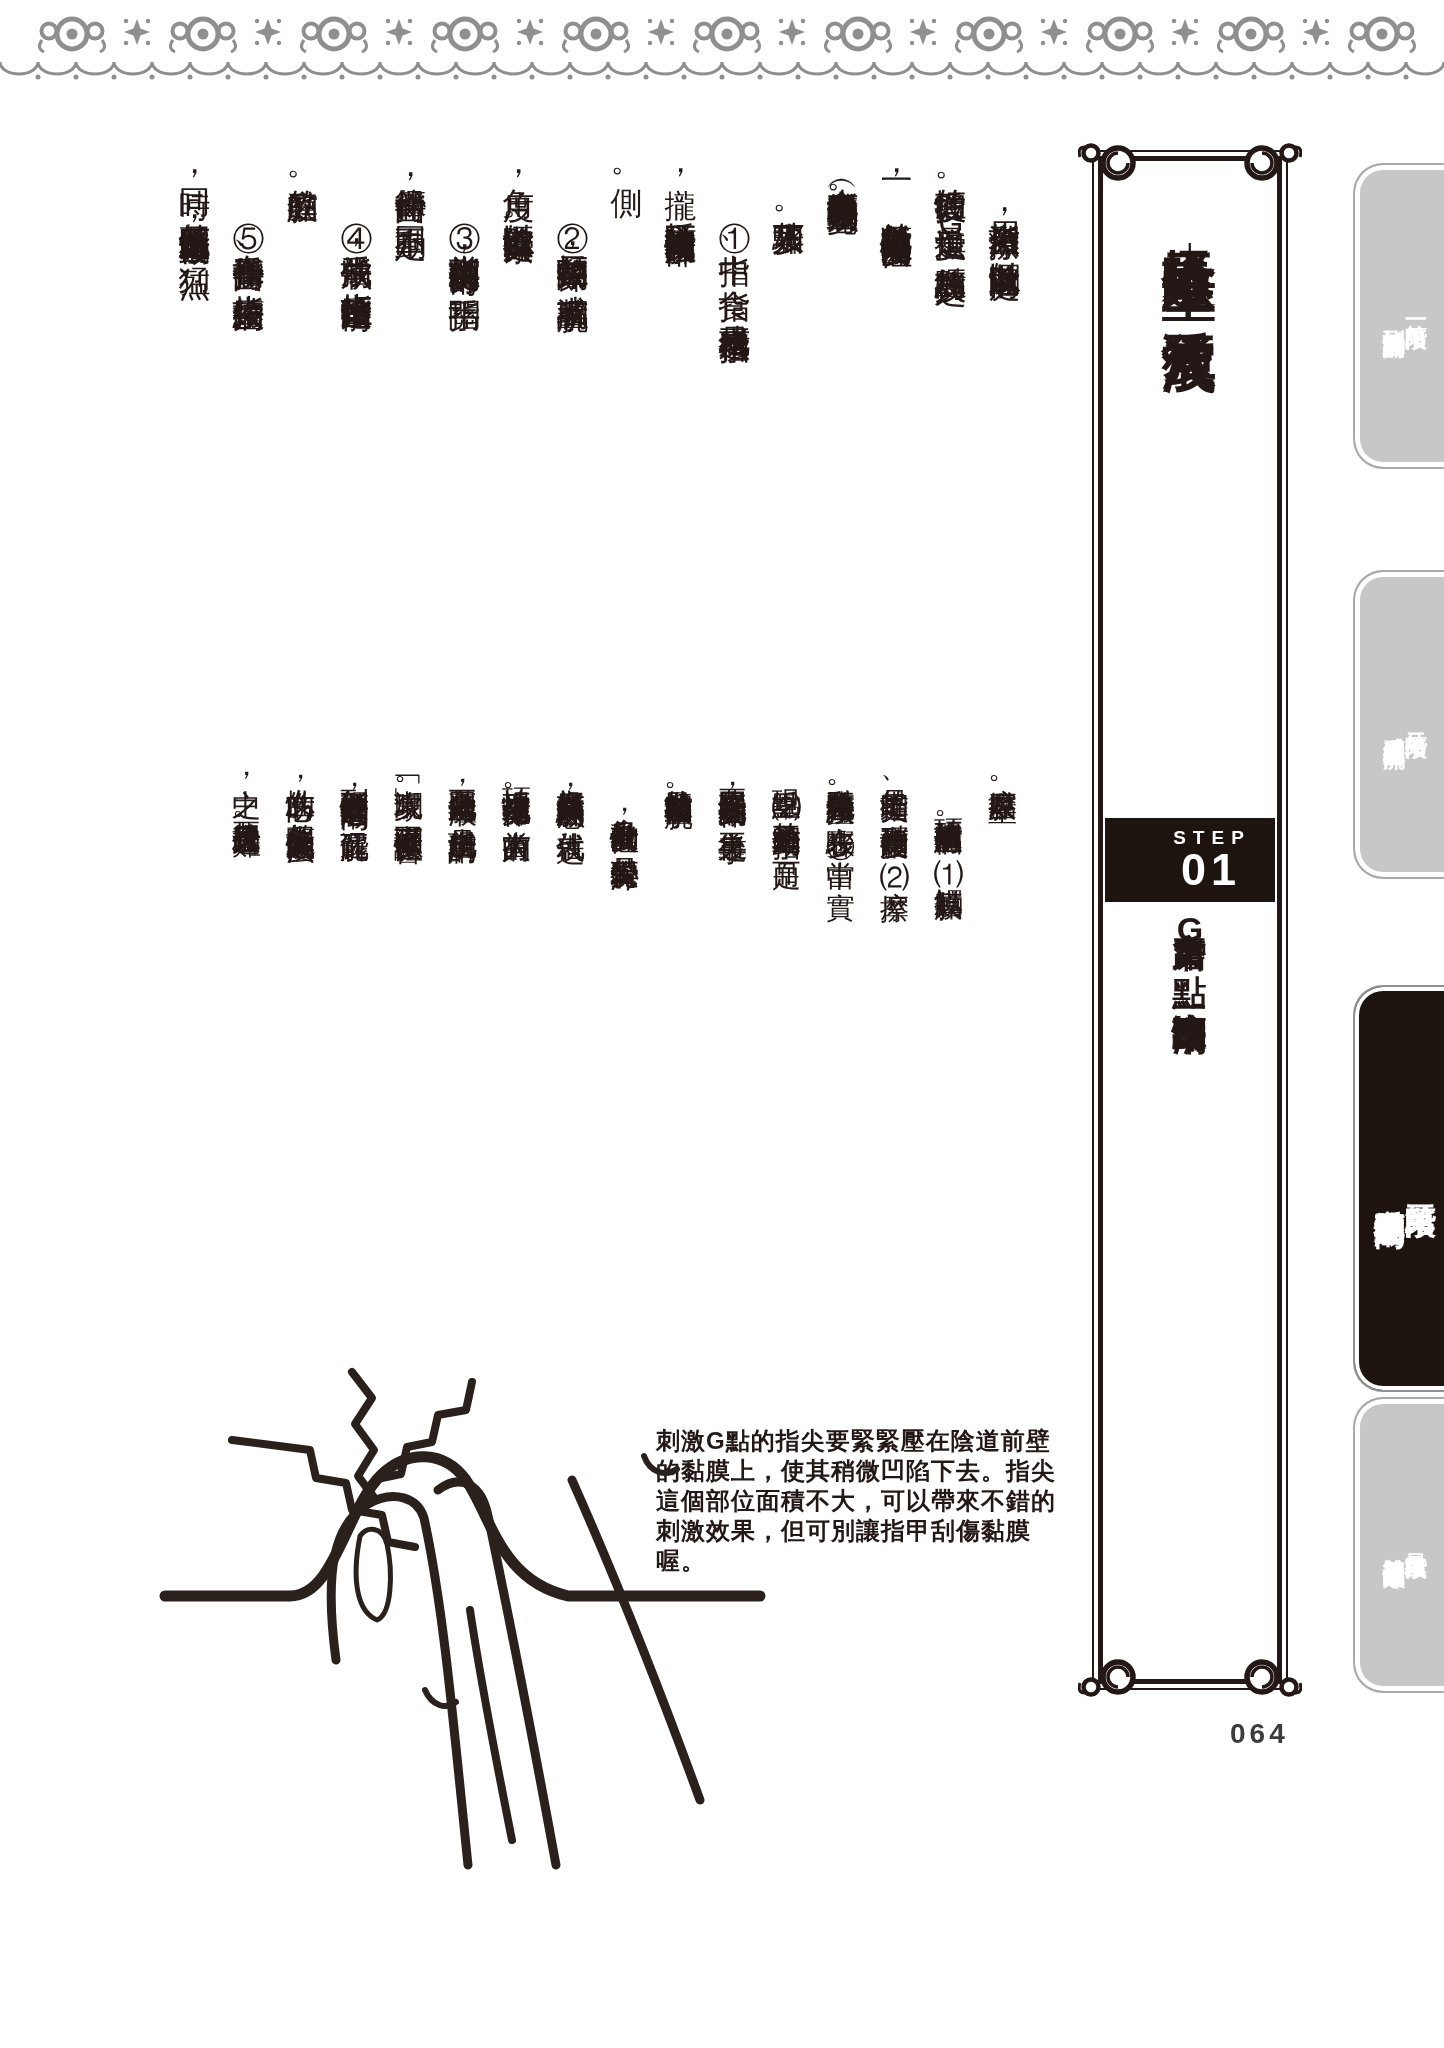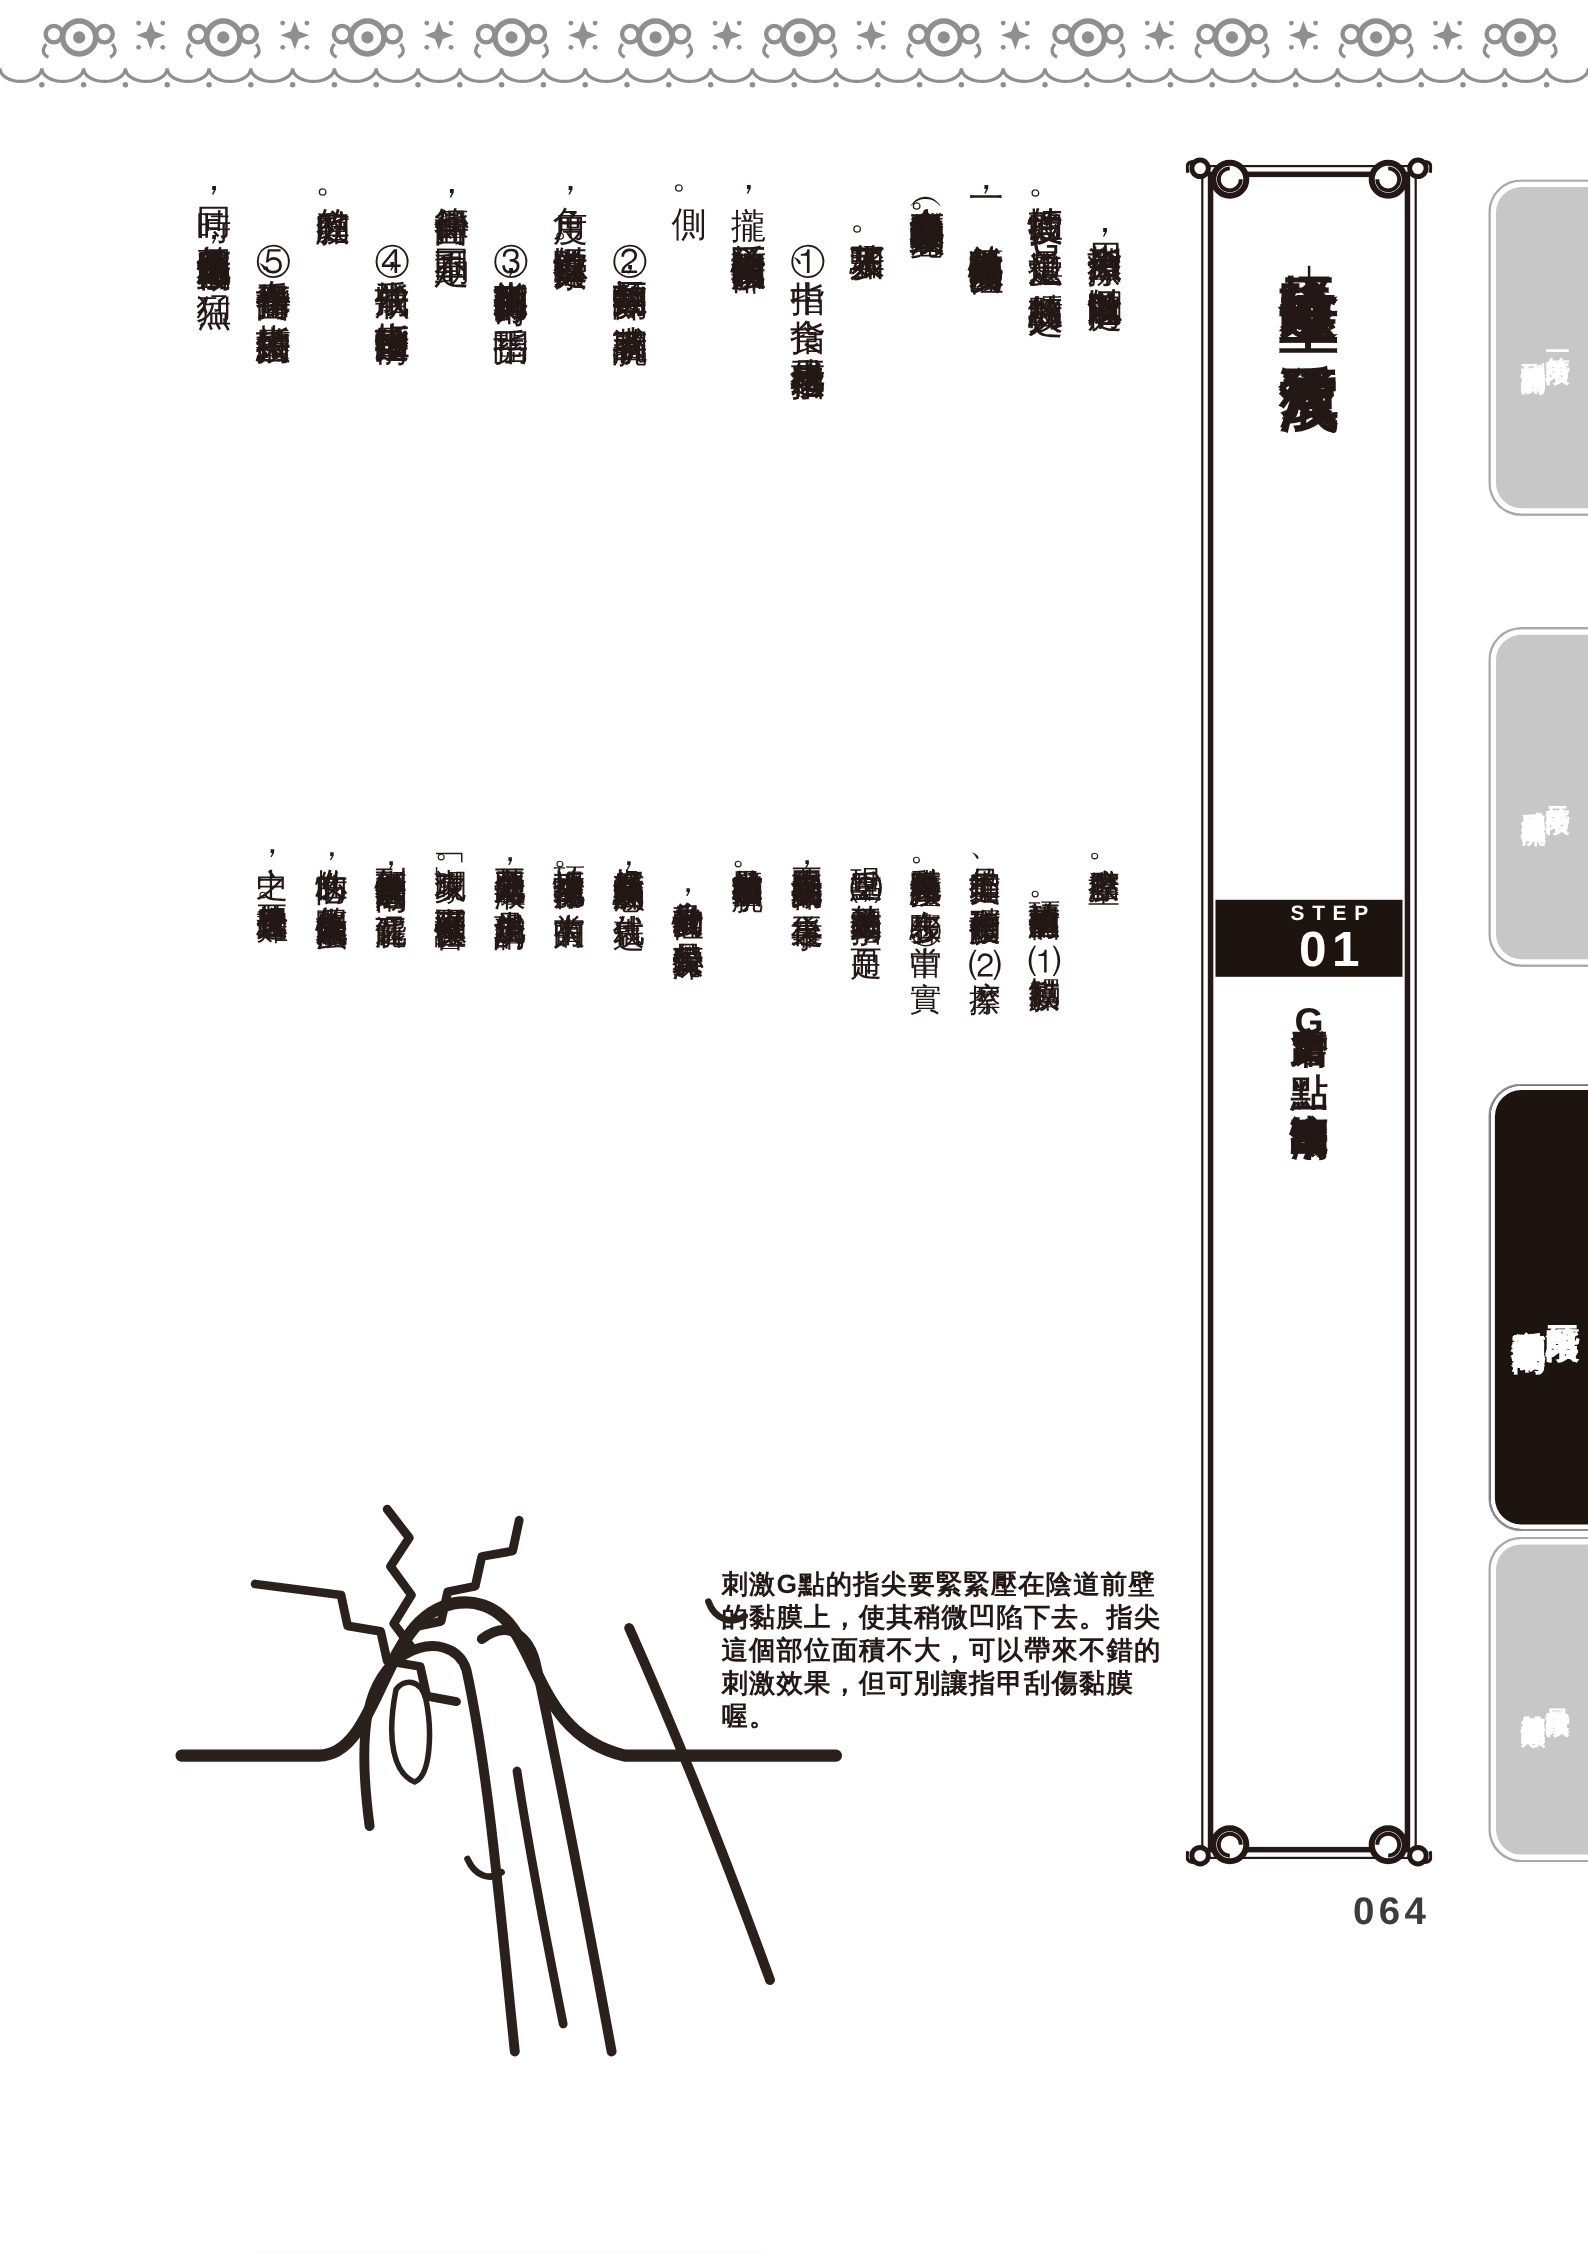--- a/index.html
+++ b/index.html
@@ -28,21 +28,21 @@
   #titlebox .outer{position:absolute;inset:0;border:2px solid #231815;}
   #titlebox .inner{position:absolute;inset:6px;border:5px solid #231815;background:#fff;}
   .corner{position:absolute;width:70px;height:48px;z-index:3;}
   .corner.tl{left:-14px;top:-13px;}
   .corner.tr{right:-14px;top:-13px;transform:scaleX(-1);}
   .corner.bl{left:-14px;bottom:-13px;transform:scaleY(-1);}
   .corner.br{right:-14px;bottom:-13px;transform:scale(-1,-1);}
   #main-title{position:absolute;top:56px;left:50%;transform:translateX(-50%);
        writing-mode:vertical-rl;text-orientation:upright;font-size:54px;font-weight:700;
        letter-spacing:3px;line-height:66px;z-index:2;}
-  #step-badge{position:absolute;left:13px;right:13px;top:668px;height:70px;background:#1d1410;
+  #step-badge{position:absolute;left:13px;right:13px;top:668px;height:84px;background:#1d1410;
        display:flex;flex-direction:column;align-items:center;justify-content:center;z-index:2;padding-left:37px;}
   #step-badge .step-word{color:#fff;font-size:19px;font-weight:700;letter-spacing:7px;text-indent:7px;line-height:1;}
   #step-badge .step-num{color:#fff;font-size:45px;font-weight:800;letter-spacing:5px;text-indent:5px;line-height:1;text-align:center;}
   #subtitle{position:absolute;top:756px;left:50%;transform:translateX(-50%);
        writing-mode:vertical-rl;text-orientation:upright;font-size:34px;font-weight:700;
        letter-spacing:1px;line-height:40px;z-index:2;}
 
   
   .vtext{position:absolute;writing-mode:vertical-rl;text-orientation:upright;color:#231815;}
   .vtext .vcol{display:block;}
@@ -50,21 +50,21 @@
   #tier2{left:220px;top:766px;width:810px;height:528px;font-size:29px;line-height:54px;letter-spacing:1px;}
 
   
   #caption{position:absolute;left:656px;top:1426px;width:402px;font-size:24px;line-height:30px;
        letter-spacing:1px;font-weight:600;color:#231815;text-align:left;}
 
   
   #figure{position:absolute;left:120px;top:1270px;width:680px;height:640px;}
 
   
-  #pagenum{position:absolute;left:1230px;top:1718px;font-size:35px;font-weight:700;
+  #pagenum{position:absolute;left:1230px;top:1718px;font-size:28px;font-weight:700;
        letter-spacing:4px;color:#3c3c3c;}
 </style>
 </head>
 <body>
 
 <div id="page">
 
   <svg width="0" height="0" style="position:absolute">
     <defs>
       <g id="flourish">

